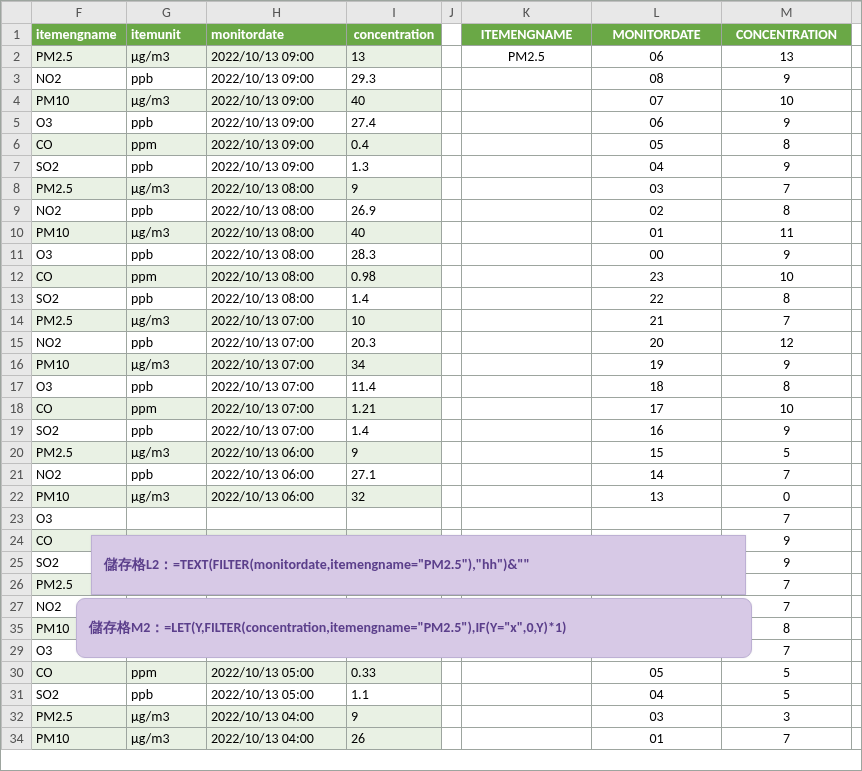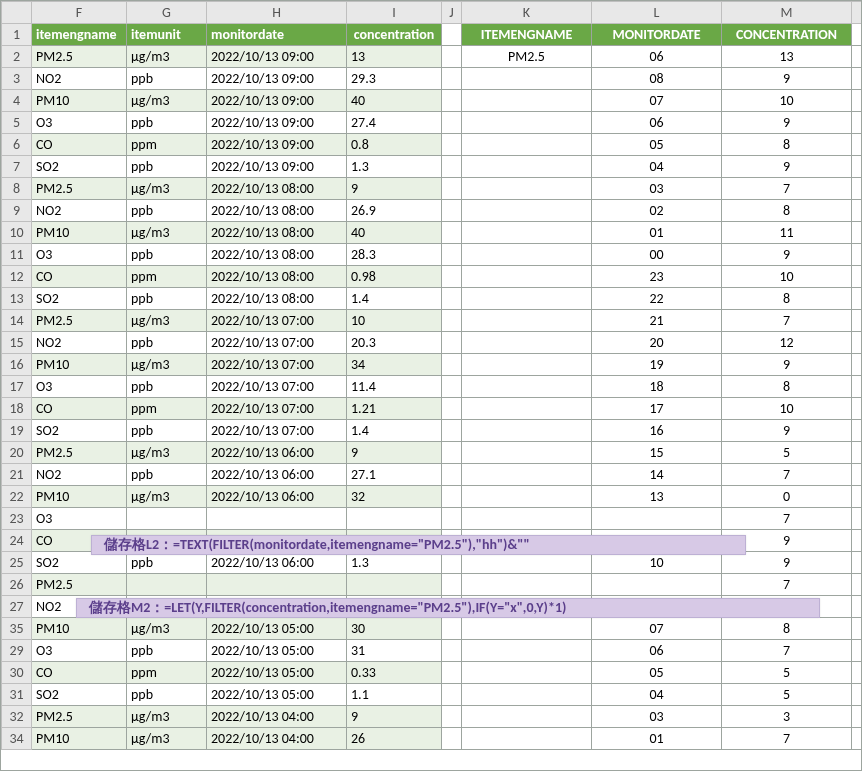--- a/index.html
+++ b/index.html
@@ -80,27 +80,27 @@
   col.cM  { width: 130px; }
   col.cN  { width: 12px; }
 
   
   .callout {
     position: absolute;
     background: #d7c9e6;
     border: 1px solid #bdb0d4;
     color: #5b3f8b;
     font-weight: bold;
-    padding: 0 12px;
+    padding: 20px 12px;
     font-size: 14px;
     z-index: 10;
     box-shadow: 0 0 2px rgba(0,0,0,0.1);
   }
   .callout1 { left: 90px; top: 534px; width: 655px; white-space: nowrap; }
-  .callout2 { left: 75px; top: 597px; width: 744px; white-space: nowrap; }
+  .callout2 { left: 75px; top: 597px; width: 676px; white-space: nowrap; border-radius: 9px; }
 </style>
 </head>
 <body>
 
 <div class="sheet">
 
   <table>
     <colgroup>
       <col class="cRN">
         <col class="cF">
@@ -188,21 +188,21 @@
           <td class="rcell"></td>
           <td class="rcell">06</td>
           <td class="rcell">9</td>
           <td class="plain"></td>
         </tr>
         <tr>
           <td class="rownum">6</td>
           <td class="band-even">CO</td>
           <td class="band-even">ppm</td>
           <td class="band-even">2022/10/13 09:00</td>
-          <td class="band-even">0.8</td>
+          <td class="band-even">0.4</td>
           <td class="plain"></td>
           <td class="rcell"></td>
           <td class="rcell">05</td>
           <td class="rcell">8</td>
           <td class="plain"></td>
         </tr>
         <tr>
           <td class="rownum">7</td>
           <td class="band-odd">SO2</td>
           <td class="band-odd">ppb</td>

